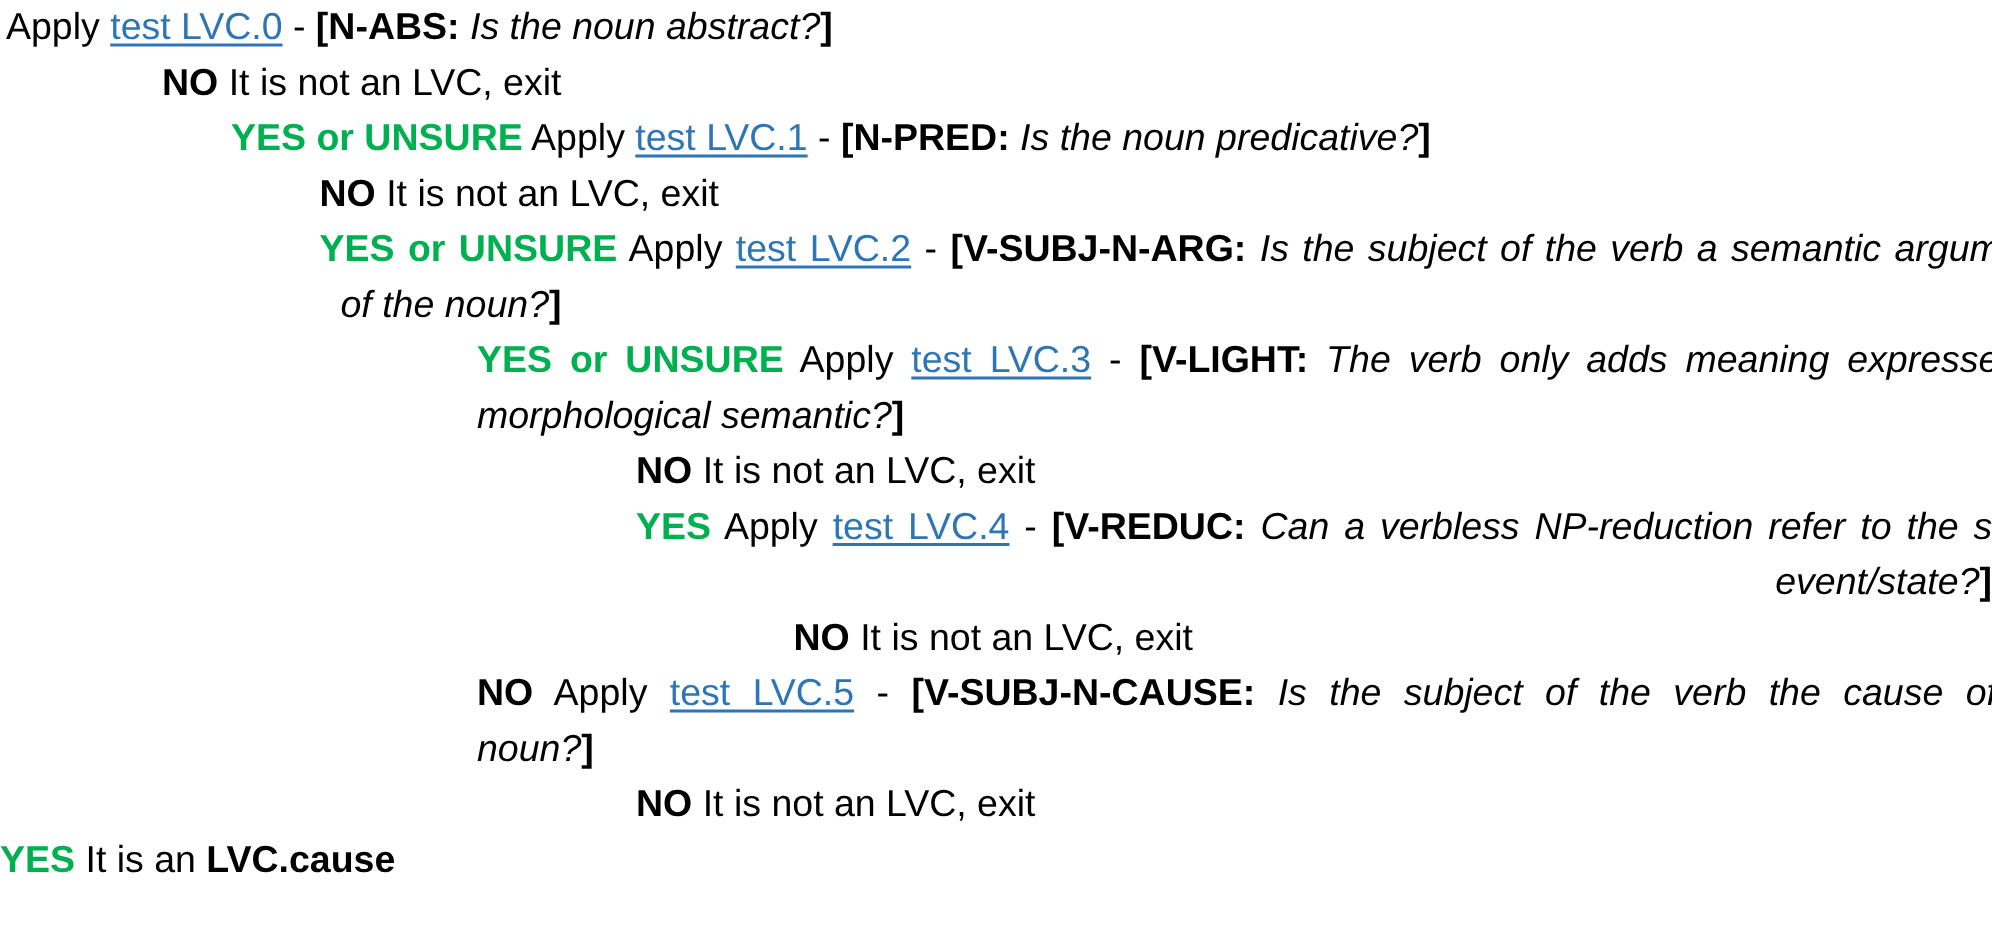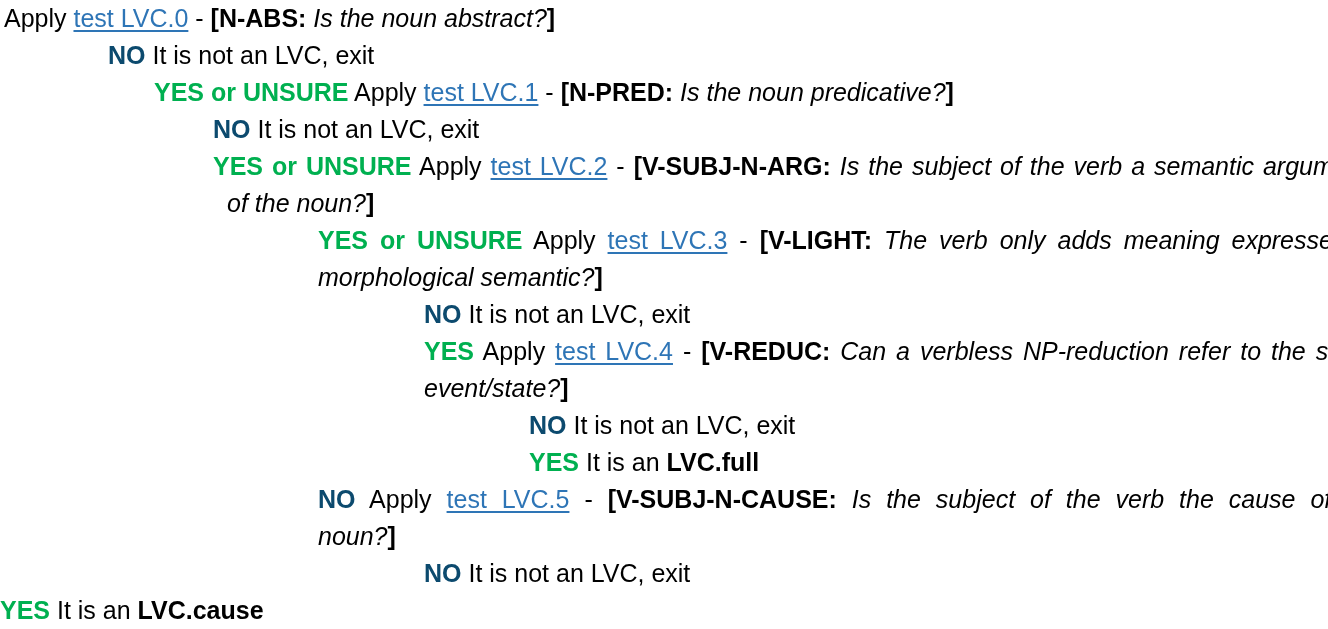--- a/index.html
+++ b/index.html
@@ -21,21 +21,21 @@
     height: 548px;
   }
   .line {
     height: 37px;
     line-height: 37px;
     white-space: nowrap;
     box-sizing: border-box;
   }
   .line span { white-space: pre; }
   .seg-plain  { color: #000000; font-weight: 400; }
-  .seg-no     { color: #0c4a6e; font-weight: 700; }
+  .seg-no     { color: #000000; font-weight: 700; }
   .seg-yes    { color: #00b050; font-weight: 700; }
   .seg-link   {
     color: #2e75b6;
     font-weight: 400;
     text-decoration: underline;
     text-decoration-thickness: 2px;
     text-underline-offset: 3px;
     cursor: pointer;
   }
   .seg-crit   { color: #000000; font-weight: 700; }
@@ -49,20 +49,19 @@
     <div class="line" style="padding-left: 4px;"><span class="seg-plain">Apply </span><span class="seg-link">test LVC.0</span><span class="seg-plain"> - </span><span class="seg-crit">[N-ABS: </span><span class="seg-q">Is the noun abstract?</span><span class="seg-crit">]</span></div>
     <div class="line" style="padding-left: 108px;"><span class="seg-no">NO</span><span class="seg-plain"> It is not an LVC, exit</span></div>
     <div class="line" style="padding-left: 108px; margin-left: 46px;"><span class="seg-yes">YES or UNSURE</span><span class="seg-plain"> Apply </span><span class="seg-link">test LVC.1</span><span class="seg-plain"> - </span><span class="seg-crit">[N-PRED: </span><span class="seg-q">Is the noun predicative?</span><span class="seg-crit">]</span></div>
     <div class="line" style="padding-left: 213px;"><span class="seg-no">NO</span><span class="seg-plain"> It is not an LVC, exit</span></div>
     <div class="line" style="padding-left: 213px; word-spacing: 2px;"><span class="seg-yes">YES or UNSURE</span><span class="seg-plain"> Apply </span><span class="seg-link">test LVC.2</span><span class="seg-plain"> - </span><span class="seg-crit">[V-SUBJ-N-ARG: </span><span class="seg-q">Is the subject of the verb a semantic argument</span></div>
     <div class="line" style="padding-left: 213px; margin-left: 14px;"><span class="seg-q">of the noun?</span><span class="seg-crit">]</span></div>
     <div class="line" style="padding-left: 318px; word-spacing: 5px;"><span class="seg-yes">YES or UNSURE</span><span class="seg-plain"> Apply </span><span class="seg-link">test LVC.3</span><span class="seg-plain"> - </span><span class="seg-crit">[V-LIGHT: </span><span class="seg-q">The verb only adds meaning expressed as</span></div>
     <div class="line" style="padding-left: 318px;"><span class="seg-q">morphological semantic?</span><span class="seg-crit">]</span></div>
     <div class="line" style="padding-left: 424px;"><span class="seg-no">NO</span><span class="seg-plain"> It is not an LVC, exit</span></div>
     <div class="line" style="padding-left: 424px; word-spacing: 3px;"><span class="seg-yes">YES</span><span class="seg-plain"> Apply </span><span class="seg-link">test LVC.4</span><span class="seg-plain"> - </span><span class="seg-crit">[V-REDUC: </span><span class="seg-q">Can a verbless NP-reduction refer to the same</span></div>
-    <div class="line" style="padding-left: 424px;"><span class="seg-q">event/state?</span><span class="seg-crit">]</span></div>
+    <div class="line" style="padding-left: 424px; text-align: right;"><span class="seg-q">event/state?</span><span class="seg-crit">]</span></div>
     <div class="line" style="padding-left: 529px;"><span class="seg-no">NO</span><span class="seg-plain"> It is not an LVC, exit</span></div>
-    <div class="line" style="padding-left: 529px;"><span class="seg-yes">YES</span><span class="seg-plain"> It is an </span><span class="seg-result">LVC.full</span></div>
     <div class="line" style="padding-left: 318px; word-spacing: 8px;"><span class="seg-no">NO</span><span class="seg-plain"> Apply </span><span class="seg-link">test LVC.5</span><span class="seg-plain"> - </span><span class="seg-crit">[V-SUBJ-N-CAUSE: </span><span class="seg-q">Is the subject of the verb the cause of the</span></div>
     <div class="line" style="padding-left: 318px;"><span class="seg-q">noun?</span><span class="seg-crit">]</span></div>
     <div class="line" style="padding-left: 424px;"><span class="seg-no">NO</span><span class="seg-plain"> It is not an LVC, exit</span></div>
     <div class="line" style=""><span class="seg-yes">YES</span><span class="seg-plain"> It is an </span><span class="seg-result">LVC.cause</span></div>
   </div>
 
 </body></html>

